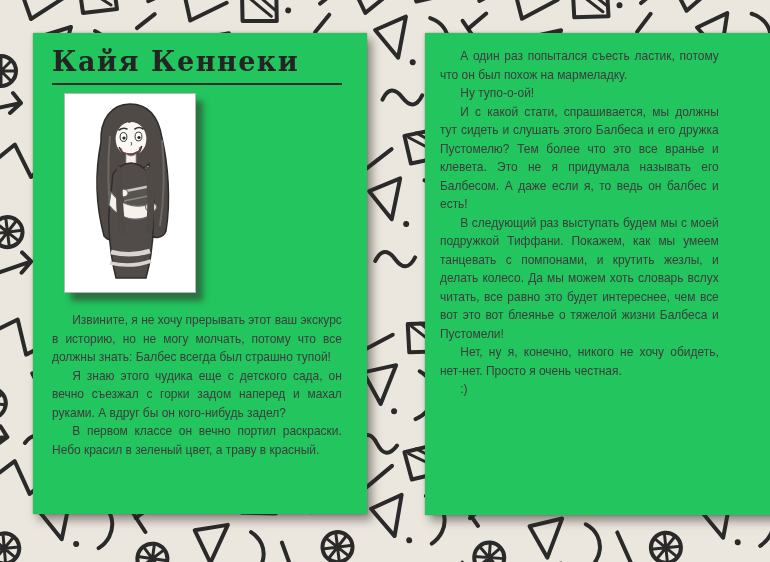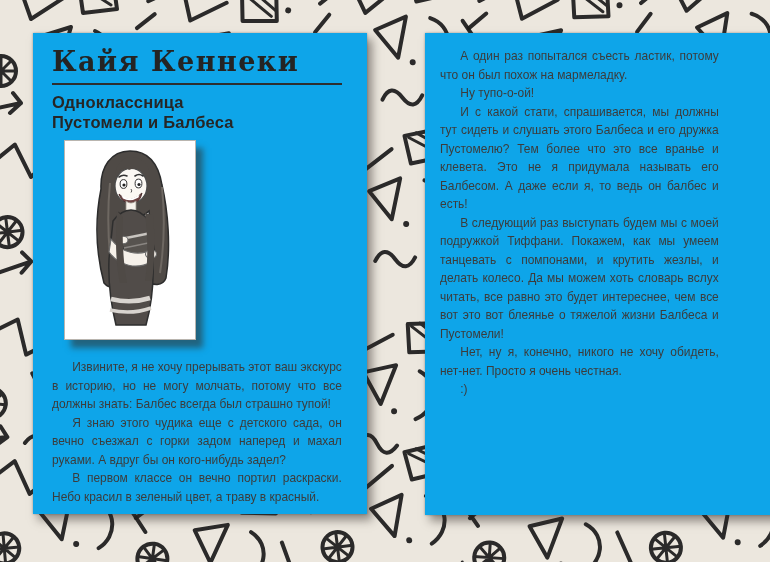--- a/index.html
+++ b/index.html
@@ -3,21 +3,21 @@
 <meta charset="utf-8">
 <style>
   html,body{margin:0;padding:0;}
   body{
     width:770px;height:562px;position:relative;overflow:hidden;
     background:#ece7de;
     font-family:"Liberation Sans",sans-serif;
   }
   .bg-svg{position:absolute;left:0;top:0;width:770px;height:562px;}
   .page{
-    position:absolute;background:#0ea5e9;box-sizing:border-box;
+    position:absolute;background:#22c55e;box-sizing:border-box;
     box-shadow:5px 6px 9px rgba(45,40,35,.5), 0 0 2px rgba(60,55,50,.4);
     overflow:hidden;
   }
   .page-left{left:33px;top:33px;width:334px;height:481px;padding:12px 25px 0 19px;}
   .page-right{left:425px;top:33px;width:360px;height:482px;padding:14px 14px 0 15px;}
   .title{
     font-family:"DejaVu Serif",serif;font-weight:bold;
     font-size:27px;line-height:33px;letter-spacing:1.5px;color:#242424;
     margin:0;padding-bottom:5px;border-bottom:2.5px solid #2e2e2e;
   }
@@ -78,24 +78,20 @@
   <use href="#dt" transform="translate(630 305) rotate(7)"></use>
   <use href="#dt" transform="translate(-30 455) rotate(-5)"></use>
   <use href="#dt" transform="translate(140 460) rotate(8)"></use>
   <use href="#dt" transform="translate(300 455) rotate(-7)"></use>
   <use href="#dt" transform="translate(470 460) rotate(4)"></use>
   <use href="#dt" transform="translate(630 455) rotate(-6)"></use>
 </svg>
 
 <div class="page page-left">
   <h1 class="title">Кайя Кеннеки</h1>
-  <div class="subtitle">
-    <div>Одноклассница</div>
-    <div>Пустомели и Балбеса</div>
-  </div>
   <div class="frame">
     <svg viewBox="0 0 130 198" aria-hidden="true">
 
       <path d="M65 10 C46 10 35 26 36 48 C30 78 31 112 39 142 C45 149 55 147 57 140
                C53 116 52 94 54 72 C62 78 76 78 84 70 C87 94 86 118 82 138
                C87 146 98 145 101 137 C106 106 103 70 97 44 C93 20 81 10 65 10 Z" fill="#4f4a46" stroke="#2c2c2c" stroke-width="1.5"></path>
       <path d="M45 42 C42 72 43 102 47 132 M97 46 C100 76 99 106 95 132" fill="none" stroke="#6e6862" stroke-width="2"></path>
 
       <ellipse cx="66" cy="45" rx="16" ry="17.5" fill="#fbf8f3" stroke="#4a4a4a" stroke-width="1.2"></ellipse>
 

